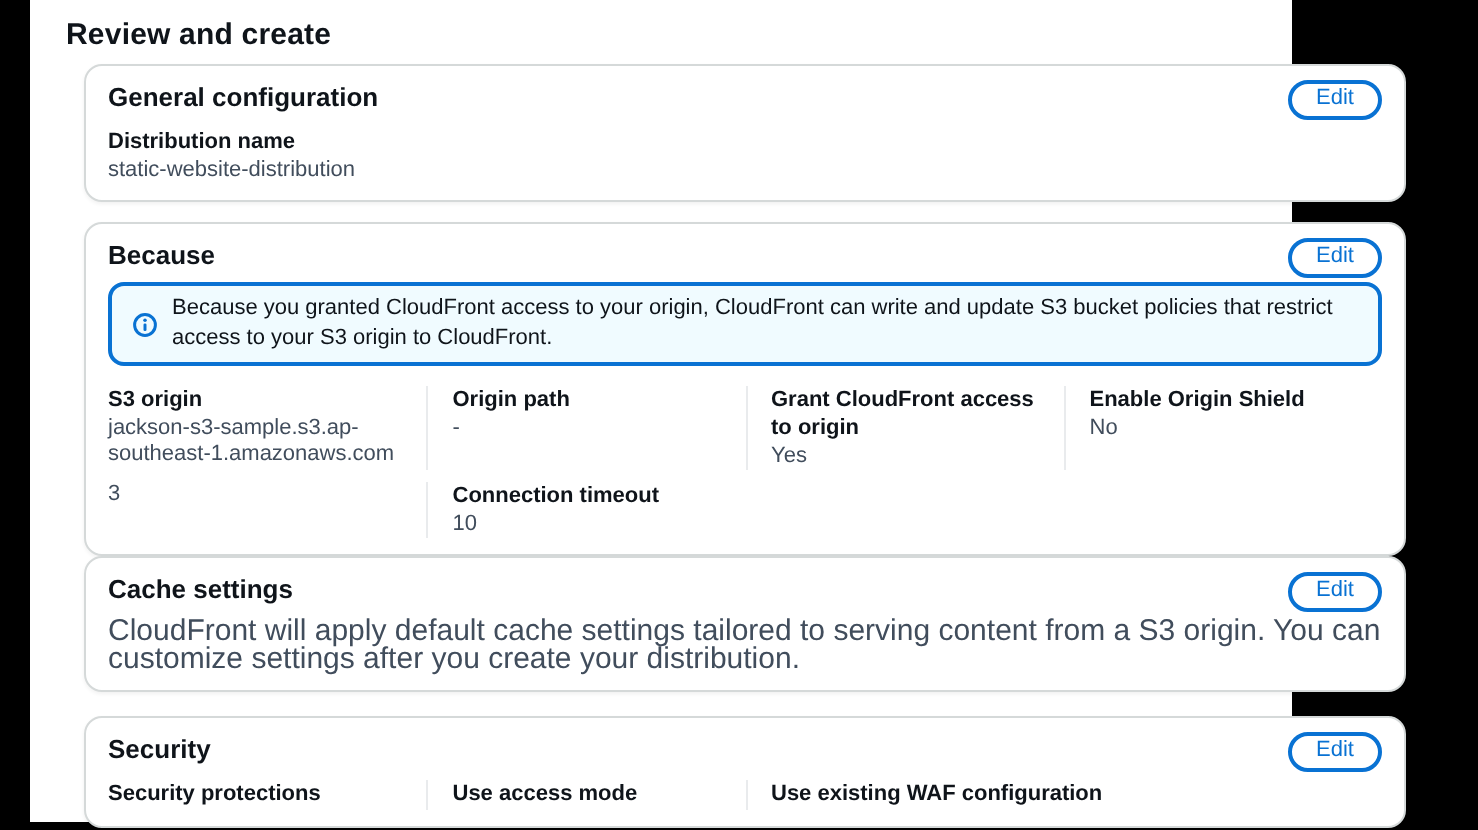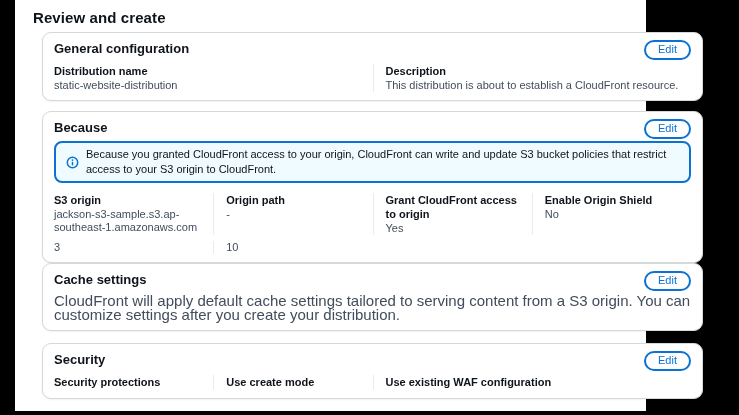--- a/index.html
+++ b/index.html
@@ -82,24 +82,20 @@
   <h1 class="page-title">Review and create</h1>
 
   <section class="card mt6">
     <h2 class="card-title">General configuration</h2>
     <button class="edit-btn">Edit</button>
     <div class="grid2">
       <div class="cell first">
         <div class="flabel">Distribution name</div>
         <div class="fvalue">static-website-distribution</div>
       </div>
-      <div class="cell divider">
-        <div class="flabel">Description</div>
-        <div class="fvalue">This distribution is about to establish a CloudFront resource.</div>
-      </div>
     </div>
   </section>
 
   <section class="card mt10">
     <h2 class="card-title">Because</h2>
     <button class="edit-btn">Edit</button>
 
     <div class="alert">
       <span class="icon">
         <svg width="13" height="13" viewBox="0 0 14 14">
@@ -128,41 +124,42 @@
         <div class="flabel">Enable Origin Shield</div>
         <div class="fvalue">No</div>
       </div>
     </div>
 
     <div class="grid4" style="margin-top:6px;">
       <div class="cell first">
         <div class="fvalue">3</div>
       </div>
       <div class="cell divider">
+        <div class="flabel">Connection timeout</div>
         <div class="fvalue">10</div>
       </div>
     </div>
   </section>
 
   <section class="card mt11">
     <h2 class="card-title">Cache settings</h2>
     <button class="edit-btn">Edit</button>
     <p class="card-desc">CloudFront will apply default cache settings tailored to serving content from a S3 origin. You can customize settings after you create your distribution.</p>
   </section>
 
   <section class="card mt12">
     <h2 class="card-title">Security</h2>
     <button class="edit-btn">Edit</button>
     <div class="grid4">
       <div class="cell first">
         <div class="flabel">Security protections</div>
 
       </div>
       <div class="cell divider">
-        <div class="flabel">Use create mode</div>
+        <div class="flabel">Use access mode</div>
 
       </div>
       <div class="cell divider" style="grid-column:3 / span 2;">
         <div class="flabel">Use existing WAF configuration</div>
 
       </div>
     </div>
   </section>
 
 </div>

